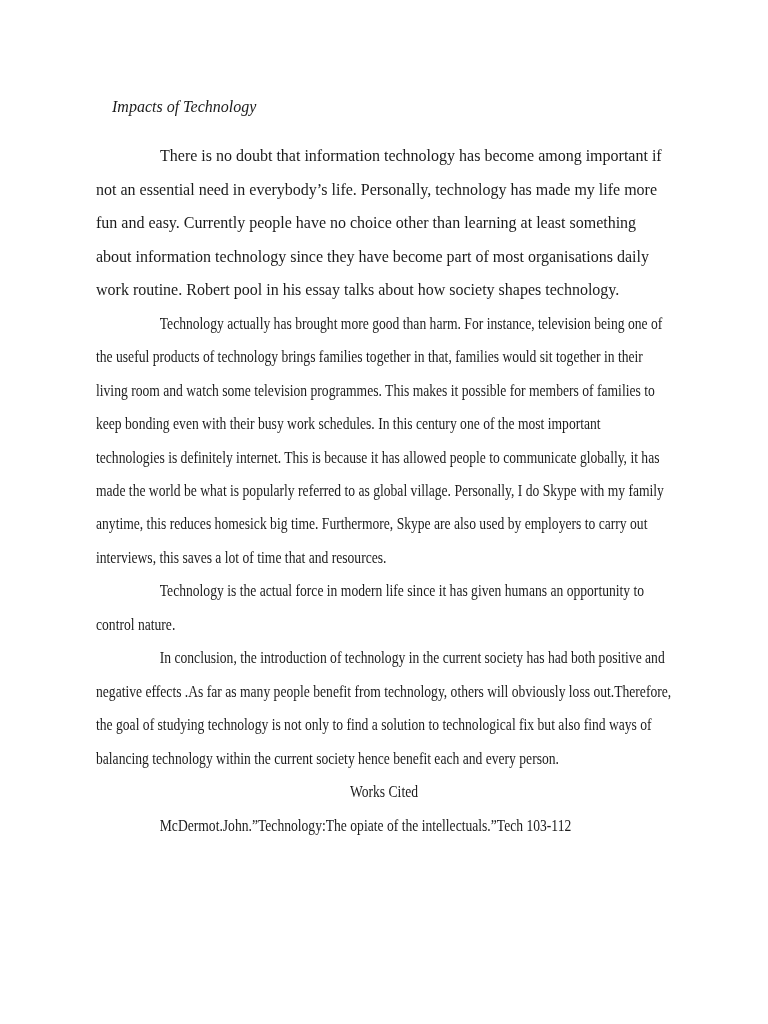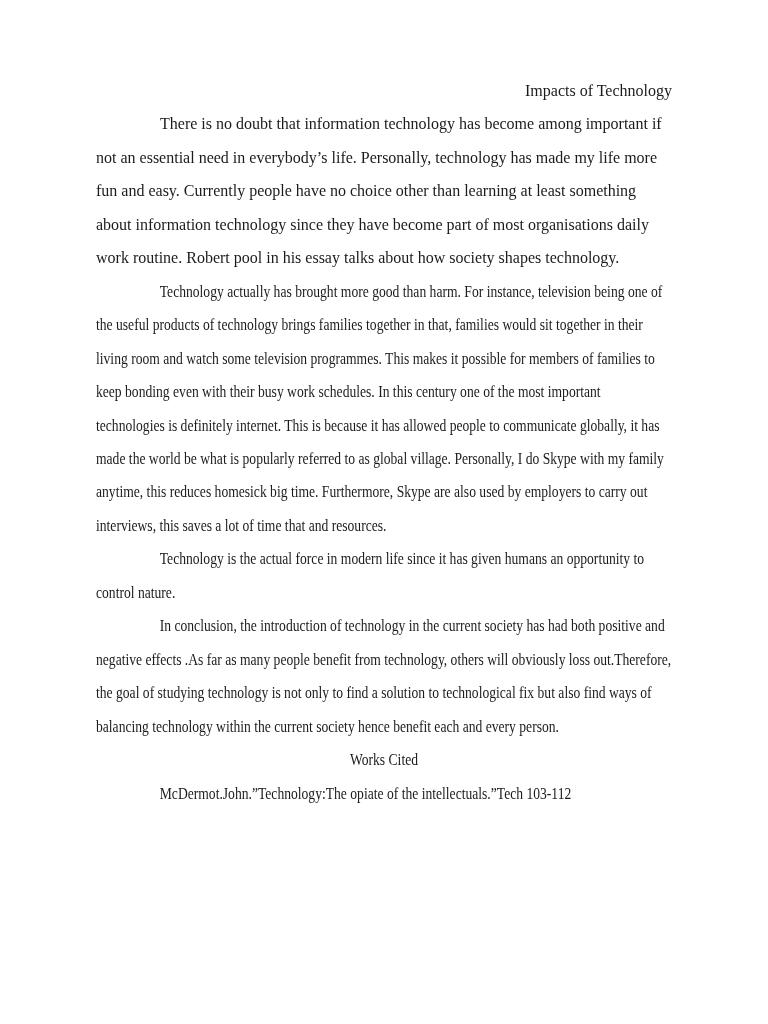--- a/index.html
+++ b/index.html
@@ -22,22 +22,23 @@
     overflow: hidden;
   }
   .content {
     padding: 74px 96px 0 96px;
     width: 576px;
   }
   .doc-title {
     font-size: 16px;
     font-weight: normal;
     line-height: 33.45px;
-    text-align: right;
-    margin: 0;
+    text-align: left;
+    margin: 16px;
+    font-style: italic;
   }
   p.para {
     font-size: 16px;
     line-height: 33.45px;
     margin: 0;
     text-indent: 64px;
     text-align: left;
   }
   
   p.condensed {

